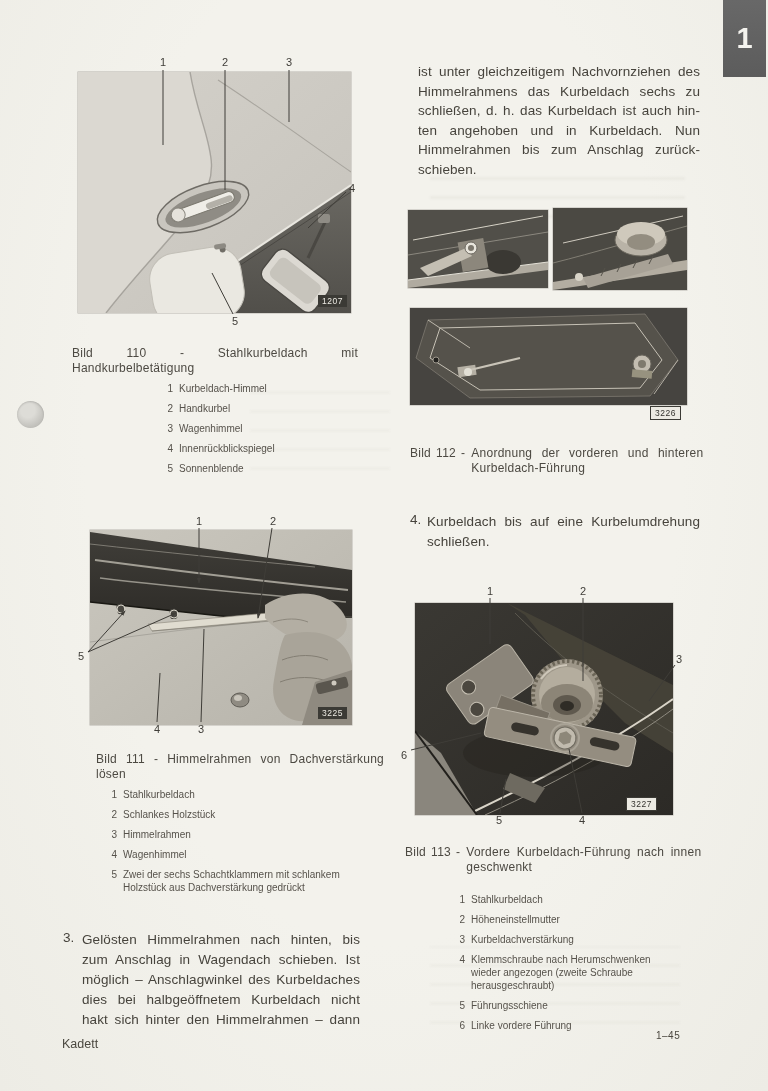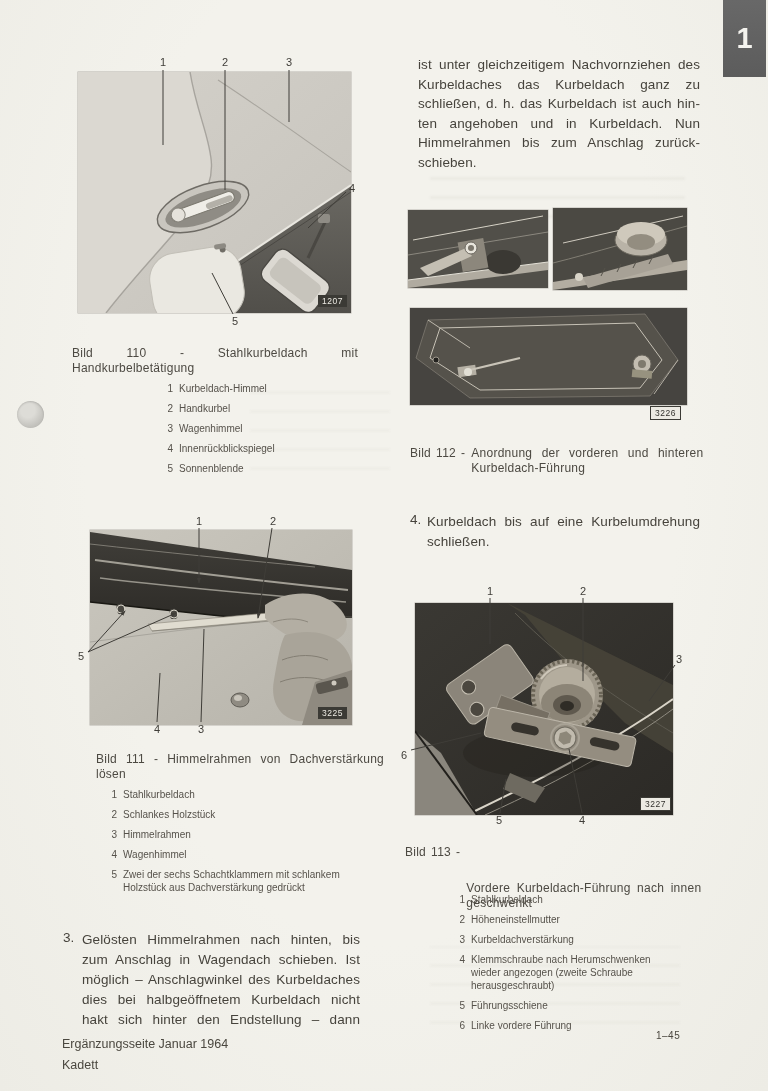--- a/index.html
+++ b/index.html
@@ -229,21 +229,21 @@
       <g transform="rotate(12 150 135)">
         <rect x="70" y="120" width="150" height="30" rx="4" fill="#948d80" stroke="#bcb6a9" stroke-width="1"></rect>
         <rect x="95" y="130" width="28" height="9" rx="4.5" fill="#36332d"></rect>
         <rect x="175" y="128" width="30" height="9" rx="4.5" fill="#36332d"></rect>
         <circle cx="150" cy="135" r="14" fill="none" stroke="#a9a396" stroke-width="2"></circle>
         <circle cx="150" cy="135" r="11" fill="#c1bbae" stroke="#6e6a5f" stroke-width="1"></circle>
         <polygon points="150,128 156,131.5 156,138.5 150,142 144,138.5 144,131.5" fill="#8d8779"></polygon>
       </g>
       <polygon points="95,170 130,185 120,200 88,186" fill="#6e6a60"></polygon>
     </svg>
-    <div class="badge light" style="right:2px;bottom:4px;">3227</div>
+    <div class="badge light" style="right:16px;bottom:4px;">3227</div>
   </div>
 
   <span class="co" style="left:163px;top:62px;">1</span>
   <span class="co" style="left:225px;top:62px;">2</span>
   <span class="co" style="left:289px;top:62px;">3</span>
   <span class="co" style="left:352px;top:188px;">4</span>
   <span class="co" style="left:235px;top:321px;">5</span>
 
   <span class="co" style="left:199px;top:521px;">1</span>
   <span class="co" style="left:273px;top:521px;">2</span>
@@ -343,21 +343,21 @@
     <span style="flex:none;margin-right:6px;text-align:right;">Bild 112 -</span>
     <span style="width:232px;">
       <span class="jl" style="display:block;">Anordnung der vorderen und hinteren</span>
       <span style="display:block;">Kurbeldach-Führung</span>
     </span>
   </div>
 
   <div class="abs caption" style="left:405px;top:845px;display:flex;">
     <span style="flex:none;margin-right:6px;">Bild 113 -</span>
     <span style="width:235px;">
-      <span class="jl" style="display:block;margin-top:36px;">Vordere Kurbeldach-Führung nach innen</span>
+      <span class="jl" style="display:block;">Vordere Kurbeldach-Führung nach innen</span>
       <span style="display:block;">geschwenkt</span>
     </span>
   </div>
   <div class="abs legend" style="left:457px;top:893px;">
     <div class="lrow">
         <span class="lnum">1</span>
         <span class="ltxt">Stahlkurbeldach</span>
       </div>
     <div class="lrow">
         <span class="lnum">2</span>
@@ -374,43 +374,42 @@
     <div class="lrow">
         <span class="lnum">5</span>
         <span class="ltxt">Führungsschiene</span>
       </div>
     <div class="lrow">
         <span class="lnum">6</span>
         <span class="ltxt">Linke vordere Führung</span>
       </div>
   </div>
 
-  <div class="abs" style="left:418px;top:55px;width:282px;">
+  <div class="abs" style="left:418px;top:62px;width:282px;">
     <div class="tl jl">ist unter gleichzeitigem Nachvornziehen des</div>
-    <div class="tl jl">Kurbeldaches das Kurbeldach ganz zu</div>
+    <div class="tl jl">Himmelrahmens das Kurbeldach sechs zu</div>
     <div class="tl jl">schließen, d. h. das Kurbeldach ist auch hin-</div>
     <div class="tl jl">ten angehoben und in Kurbeldach. Nun</div>
     <div class="tl jl">Himmelrahmen bis zum Anschlag zurück-</div>
     <div class="tl">schieben.</div>
   </div>
 
   <div class="abs stepnum" style="left:410px;top:512px;">4.</div>
   <div class="abs" style="left:427px;top:512px;width:273px;">
     <div class="tl jl">Kurbeldach bis auf eine Kurbelumdrehung</div>
     <div class="tl">schließen.</div>
   </div>
 
   <div class="abs stepnum" style="left:63px;top:930px;">3.</div>
   <div class="abs" style="left:82px;top:930px;width:278px;">
     <div class="tl jl" style="line-height:20px;">Gelösten Himmelrahmen nach hinten, bis</div>
     <div class="tl jl" style="line-height:20px;">zum Anschlag in Wagendach schieben. Ist</div>
     <div class="tl jl" style="line-height:20px;">möglich – Anschlagwinkel des Kurbeldaches</div>
     <div class="tl jl" style="line-height:20px;">dies bei halbgeöffnetem Kurbeldach nicht</div>
-    <div class="tl jl" style="line-height:20px;">hakt sich hinter den Endstellung – dann</div>
+    <div class="tl jl" style="line-height:20px;">hakt sich hinter den Himmelrahmen – dann</div>
   </div>
 
   <div class="abs footer-text" style="left:62px;top:1034px;">
-    <div>Ergänzungsseite Januar 1964</div>
     <div>Kadett</div>
   </div>
   <div class="abs pageno" style="left:656px;top:1030px;">1–45</div>
 
 </div>
 
 </body></html>

